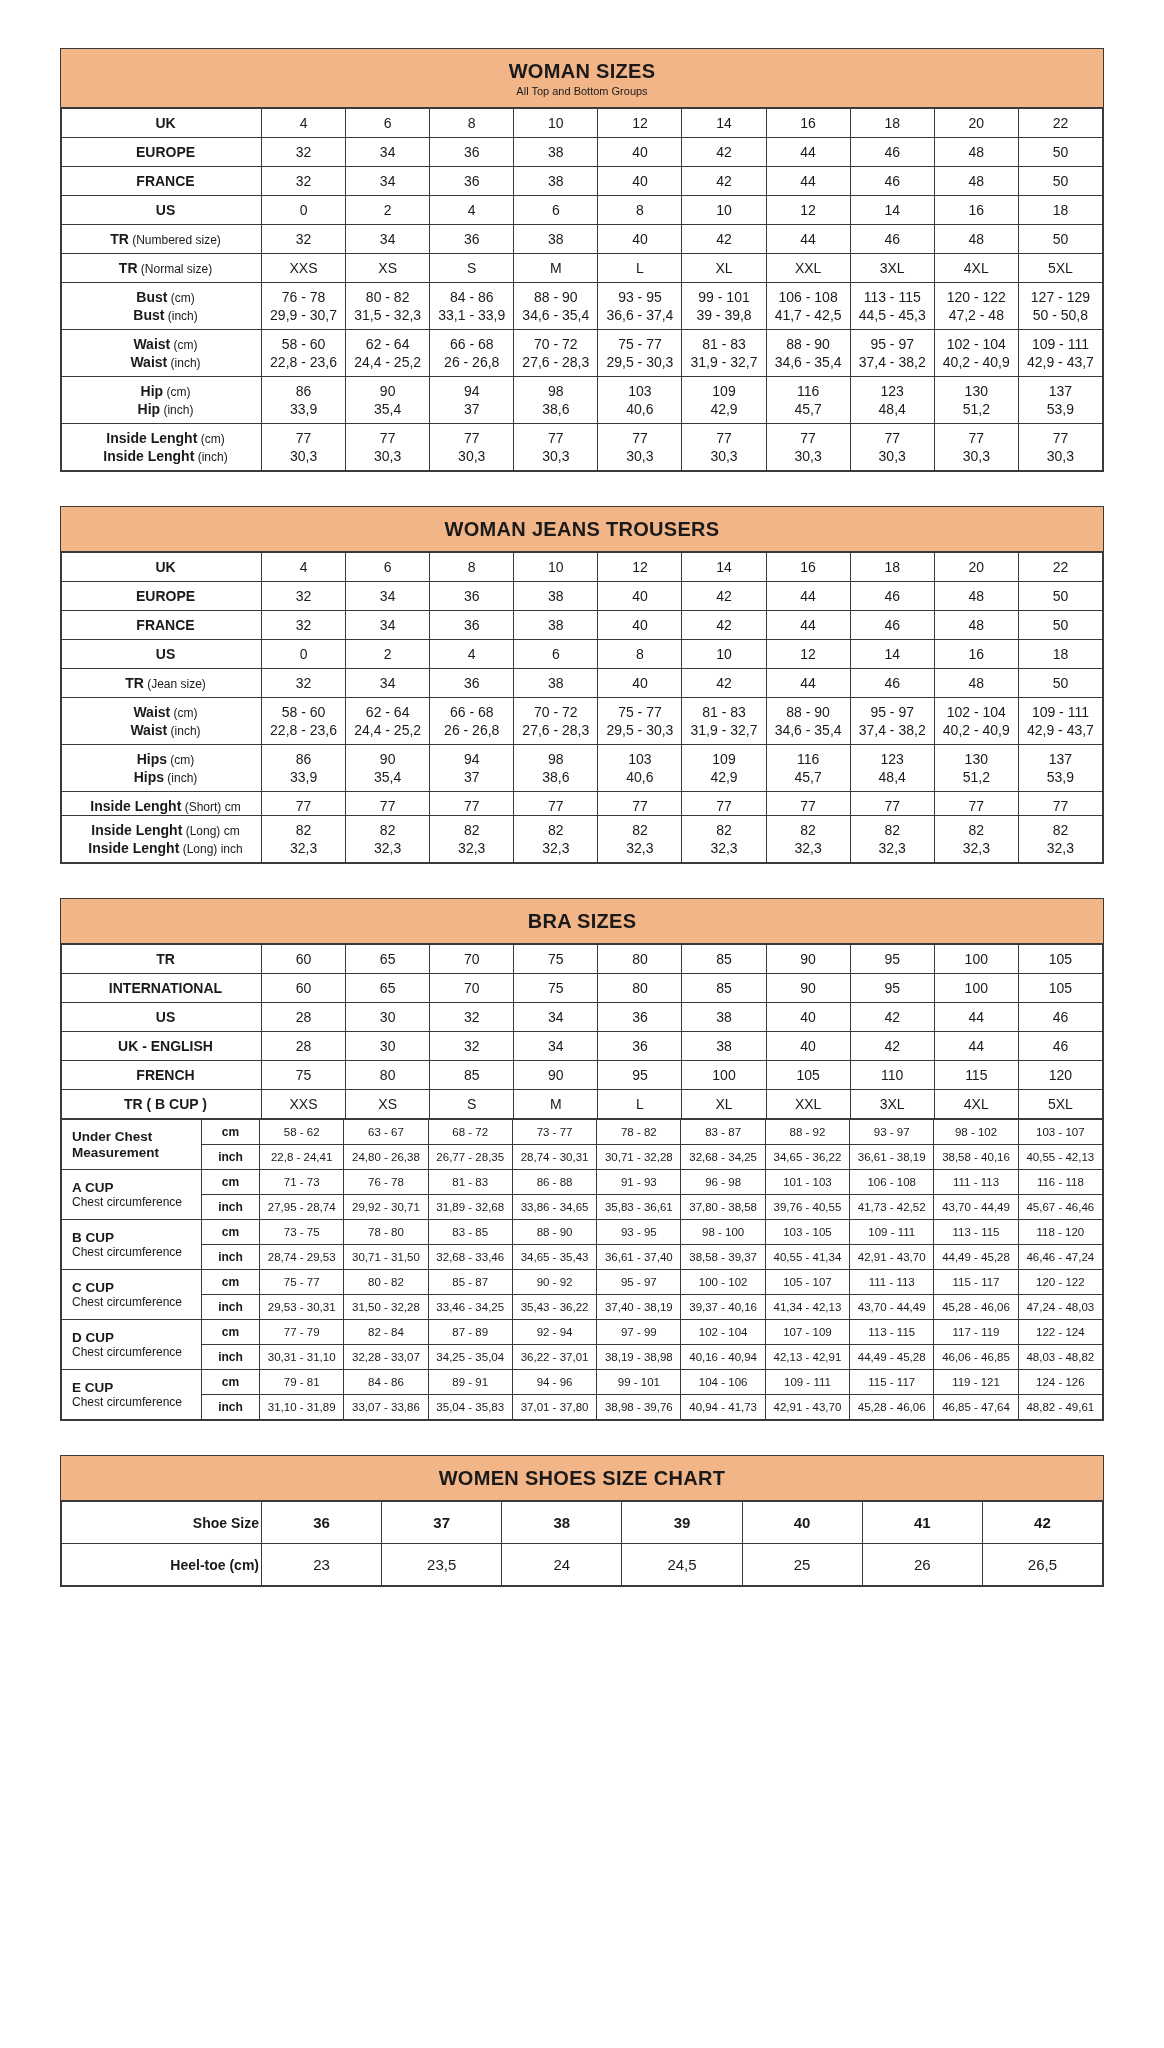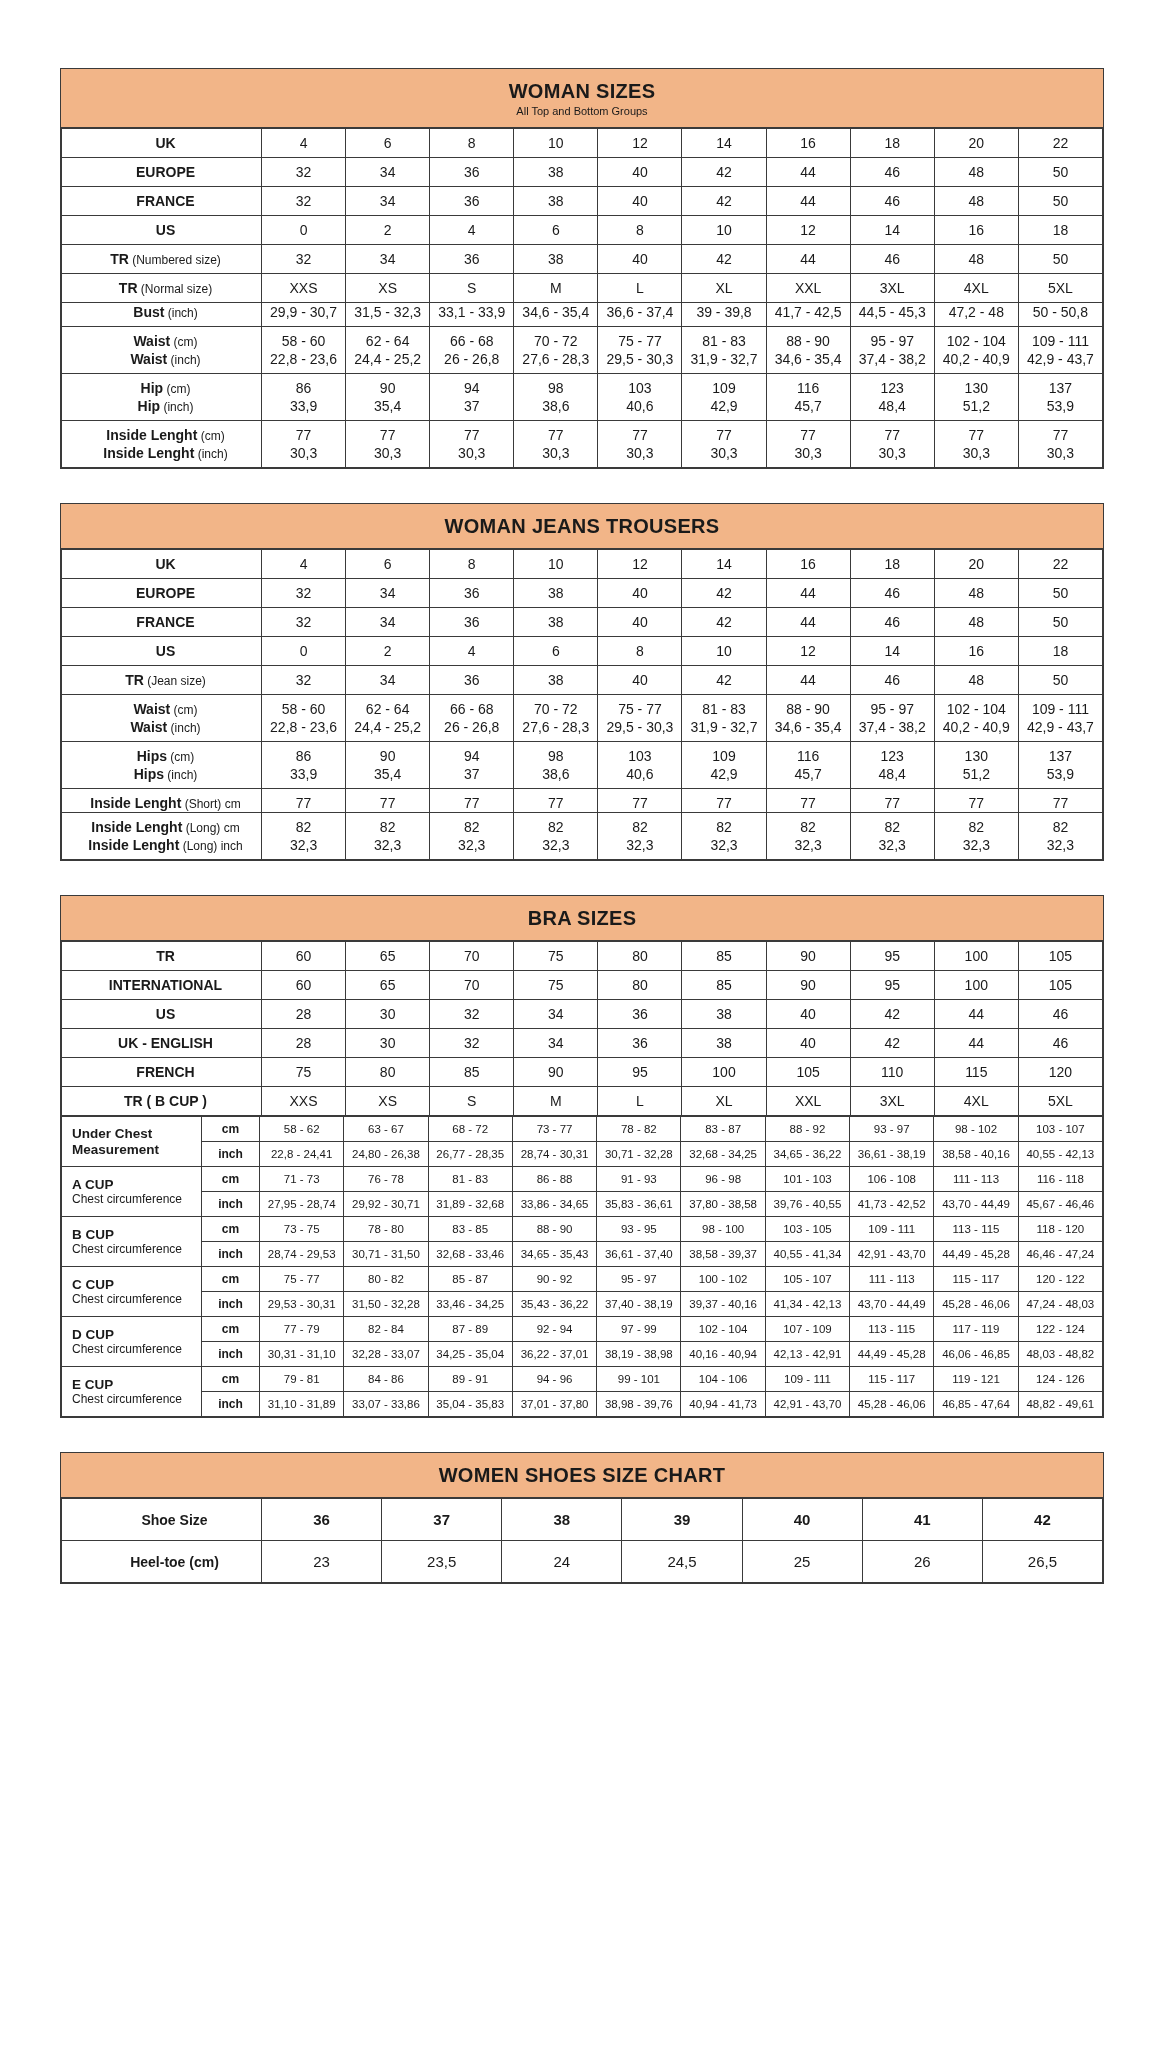--- a/index.html
+++ b/index.html
@@ -11,21 +11,20 @@
     width: 1164px;
     min-height: 2048px;
     font-family: "Liberation Sans", sans-serif;
     color: #1a1a1a;
     -webkit-font-smoothing: antialiased;
   }
   .page {
     width: 1164px;
     box-sizing: border-box;
     padding: 48px 60px 40px 60px;
-    margin-top: 20px;
   }
   .chart-block {
     margin-bottom: 34px;
     border: 1px solid #3a3a3a;
     box-sizing: border-box;
   }
   .chart-title {
     background: #f2b588;
     border-bottom: 1px solid #3a3a3a;
     text-align: center;
@@ -115,21 +114,21 @@
     font-size: 12px;
   }
   
   table.shoes td {
     border: 1px solid #3a3a3a;
     text-align: center;
     font-size: 15px;
     padding: 12px 2px;
   }
   table.shoes td.lbl {
-    text-align: center;
+    text-align: right;
     padding-left: 28px;
     font-weight: bold;
     font-size: 14px;
     width: 200px;
   }
   table.shoes td.hdr {
     font-weight: bold;
   }
 </style>
 </head>
@@ -220,20 +219,33 @@
             <td class="">S</td>
             <td class="">M</td>
             <td class="">L</td>
             <td class="">XL</td>
             <td class="">XXL</td>
             <td class="">3XL</td>
             <td class="">4XL</td>
             <td class="">5XL</td>
           </tr>
           <tr>
+            <td class="lbl dual-top"><span>Bust</span><span class="unit"> (cm)</span></td>
+            <td class="dual-top">76 - 78</td>
+            <td class="dual-top">80 - 82</td>
+            <td class="dual-top">84 - 86</td>
+            <td class="dual-top">88 - 90</td>
+            <td class="dual-top">93 - 95</td>
+            <td class="dual-top">99 - 101</td>
+            <td class="dual-top">106 - 108</td>
+            <td class="dual-top">113 - 115</td>
+            <td class="dual-top">120 - 122</td>
+            <td class="dual-top">127 - 129</td>
+          </tr>
+          <tr>
             <td class="lbl dual-bot"><span>Bust</span><span class="unit"> (inch)</span></td>
             <td class="val-sm  dual-bot">29,9 - 30,7</td>
             <td class="val-sm  dual-bot">31,5 - 32,3</td>
             <td class="val-sm  dual-bot">33,1 - 33,9</td>
             <td class="val-sm  dual-bot">34,6 - 35,4</td>
             <td class="val-sm  dual-bot">36,6 - 37,4</td>
             <td class="val-sm  dual-bot">39 - 39,8</td>
             <td class="val-sm  dual-bot">41,7 - 42,5</td>
             <td class="val-sm  dual-bot">44,5 - 45,3</td>
             <td class="val-sm  dual-bot">47,2 - 48</td>

